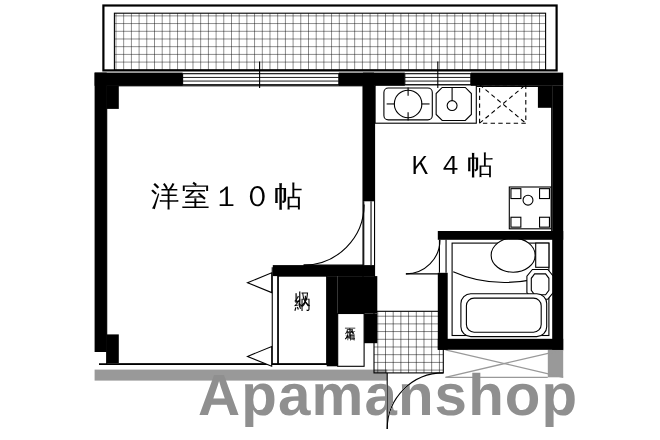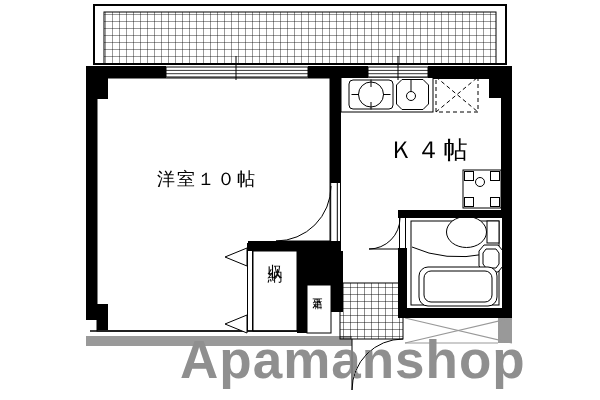--- a/index.html
+++ b/index.html
@@ -1,21 +1,21 @@
 <!DOCTYPE html>
 <html><head>
 <meta charset="utf-8">
 <style>
   html,body{margin:0;padding:0;background:#fff;}
   .stage{position:relative;width:600px;height:400px;background:#ffffff;overflow:hidden;
          font-family:"DejaVu Sans","Liberation Sans",sans-serif;}
   .stage svg{position:absolute;left:0;top:0;}
   .lbl{position:absolute;color:#000;white-space:nowrap;}
-  .lbl-western{left:207px;top:179px;transform:translate(-50%,-50%);font-size:18px;letter-spacing:2px;}
-  .lbl-kitchen{left:430px;top:150px;transform:translate(-50%,-50%);font-size:24px;letter-spacing:3px;}
+  .lbl-western{left:207px;top:179px;transform:translate(-50%,-50%);font-size:26px;letter-spacing:2px;}
+  .lbl-kitchen{left:411px;top:150px;transform:translate(-50%,-50%);font-size:24px;letter-spacing:3px;}
   .vtext{writing-mode:vertical-rl;text-orientation:upright;}
   .lbl-closet{left:265px;top:252px;font-size:15px;letter-spacing:4px;}
   .lbl-shoebox{left:310px;top:290px;font-size:10px;letter-spacing:1px;}
   .watermark{position:absolute;left:180px;top:329px;font-size:53px;font-weight:bold;
              font-family:"Liberation Sans",sans-serif;letter-spacing:1px;
              mix-blend-mode:darken;}
 </style>
 </head>
 <body>
 

